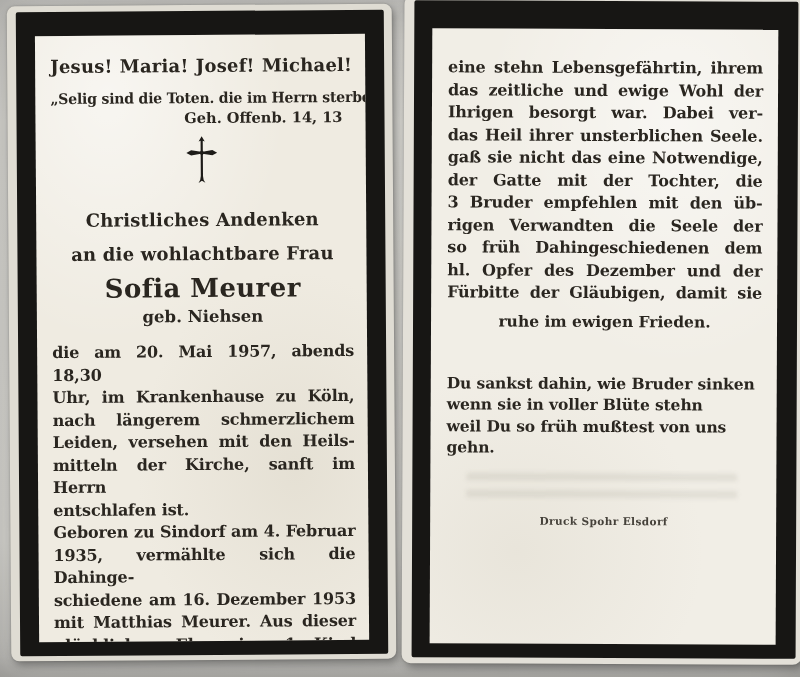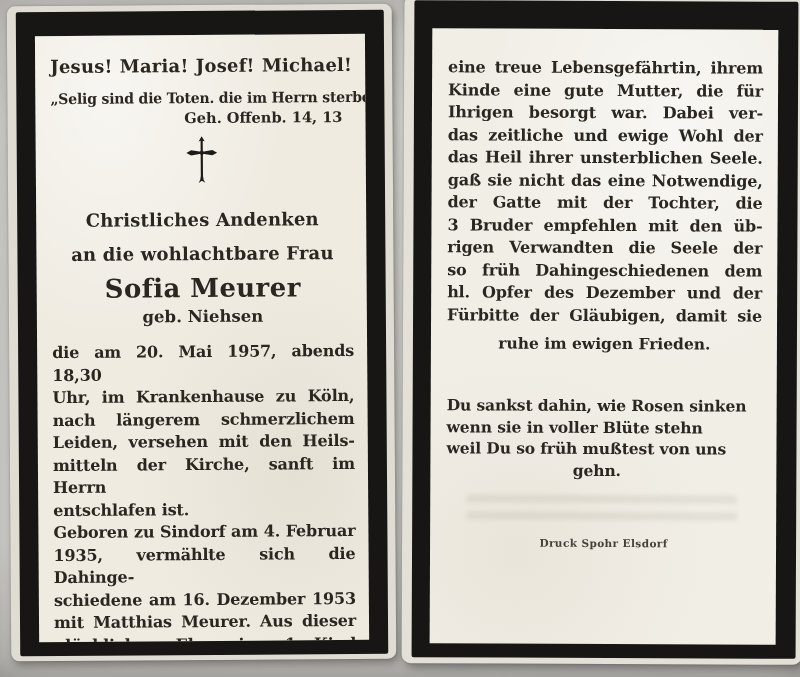--- a/index.html
+++ b/index.html
@@ -60,21 +60,21 @@
   .dedication{text-align:center;font-size:18px;letter-spacing:0.2px;}
   .ded1{margin-top:22px;}
   .ded2{margin-top:13px;}
   .name{margin-top:9px;text-align:center;font-size:26px;letter-spacing:0.4px;}
   .maiden{margin-top:4px;text-align:center;font-size:16.5px;}
   .body-left{margin-top:15px;}
   .body-right{margin-top:28px;}
   .tline{font-size:16px;line-height:22.5px;letter-spacing:-0.15px;}
   .tline.j{text-align:justify;text-align-last:justify;}
   .tline.l{text-align:left;}
-  .tline.r{text-align:center;padding-right:14px;}
+  .tline.r{text-align:left;padding-right:14px;}
   .closing{margin-top:7px;font-size:15.5px;text-align:center;}
   .poem{margin-top:42px;}
   .poem .tline{font-size:15.5px;line-height:21.5px;letter-spacing:-0.1px;}
   .ghost{
     margin:14px 24px 0 20px;height:34px;border-radius:4px;
     background:repeating-linear-gradient(180deg, rgba(118,112,96,0.12) 0 8px, rgba(118,112,96,0) 8px 17px);
     filter:blur(2.2px);
   }
   .imprint{margin-top:8px;text-align:center;font-size:10.5px;color:var(--ink-faded);letter-spacing:0.4px;}
 </style>
@@ -110,36 +110,35 @@
             <div class="tline j">glücklichen Ehe ging 1 Kind hervor.</div>
           </div>
       </div>
     </div>
   </div>
 
   <div class="card card-right">
     <div class="frame">
       <div class="content">
         <div class="body-right">
-            <div class="tline j">eine treue Lebensgefährtin, ihrem</div>
-            <div class="tline j">Kinde eine gute Mutter, die für</div>
+            <div class="tline j">eine stehn Lebensgefährtin, ihrem</div>
+            <div class="tline j">das zeitliche und ewige Wohl der</div>
             <div class="tline j">Ihrigen besorgt war. Dabei ver-</div>
-            <div class="tline j">das zeitliche und ewige Wohl der</div>
             <div class="tline j">das Heil ihrer unsterblichen Seele.</div>
             <div class="tline j">gaß sie nicht das eine Notwendige,</div>
             <div class="tline j">der Gatte mit der Tochter, die</div>
             <div class="tline j">3 Bruder empfehlen mit den üb-</div>
             <div class="tline j">rigen Verwandten die Seele der</div>
             <div class="tline j">so früh Dahingeschiedenen dem</div>
             <div class="tline j">hl. Opfer des Dezember und der</div>
             <div class="tline j">Fürbitte der Gläubigen, damit sie</div>
           </div>
         <div class="closing">ruhe im ewigen Frieden.</div>
         <div class="poem">
-            <div class="tline l">Du sankst dahin, wie Rosen sinken</div>
+            <div class="tline l">Du sankst dahin, wie Bruder sinken</div>
             <div class="tline l">wenn sie in voller Blüte stehn</div>
             <div class="tline l">weil Du so früh mußtest von uns</div>
             <div class="tline r">gehn.</div>
           </div>
         <div class="ghost"></div>
         <div class="imprint">Druck Spohr Elsdorf</div>
       </div>
     </div>
   </div>
 

